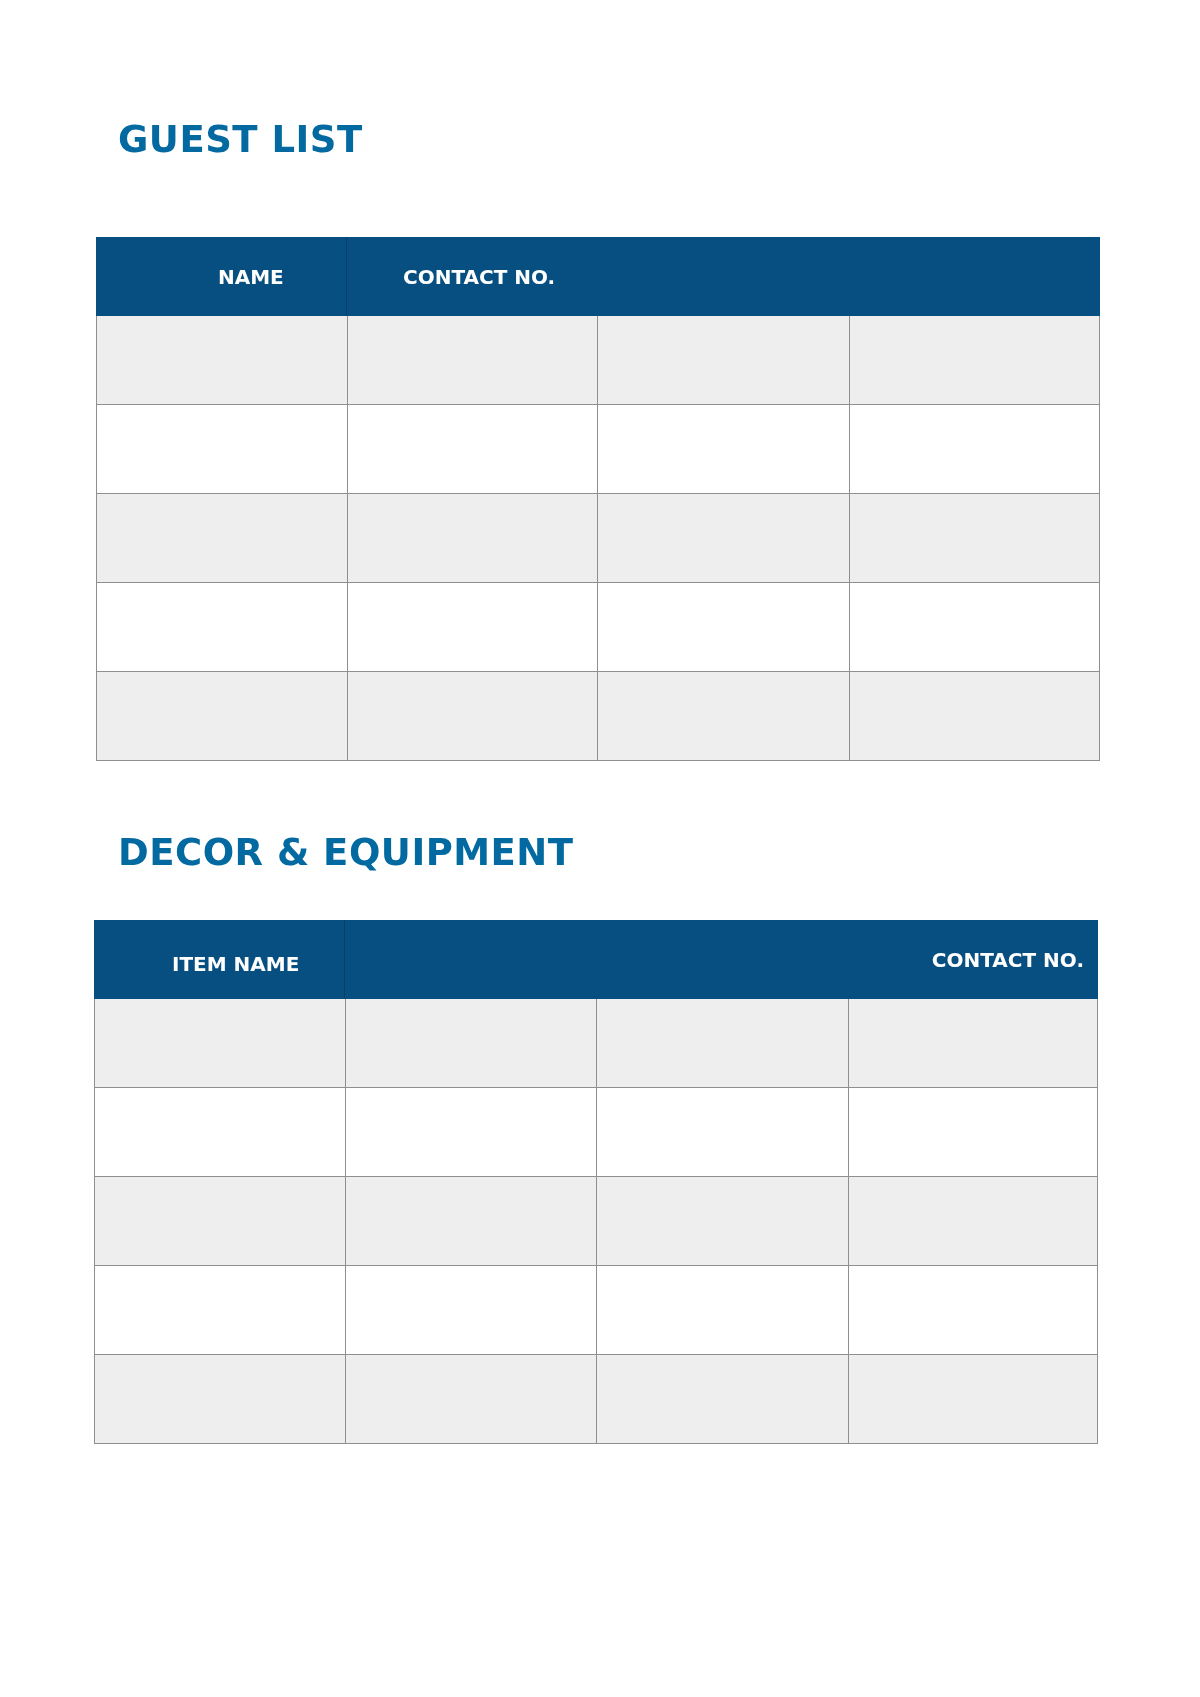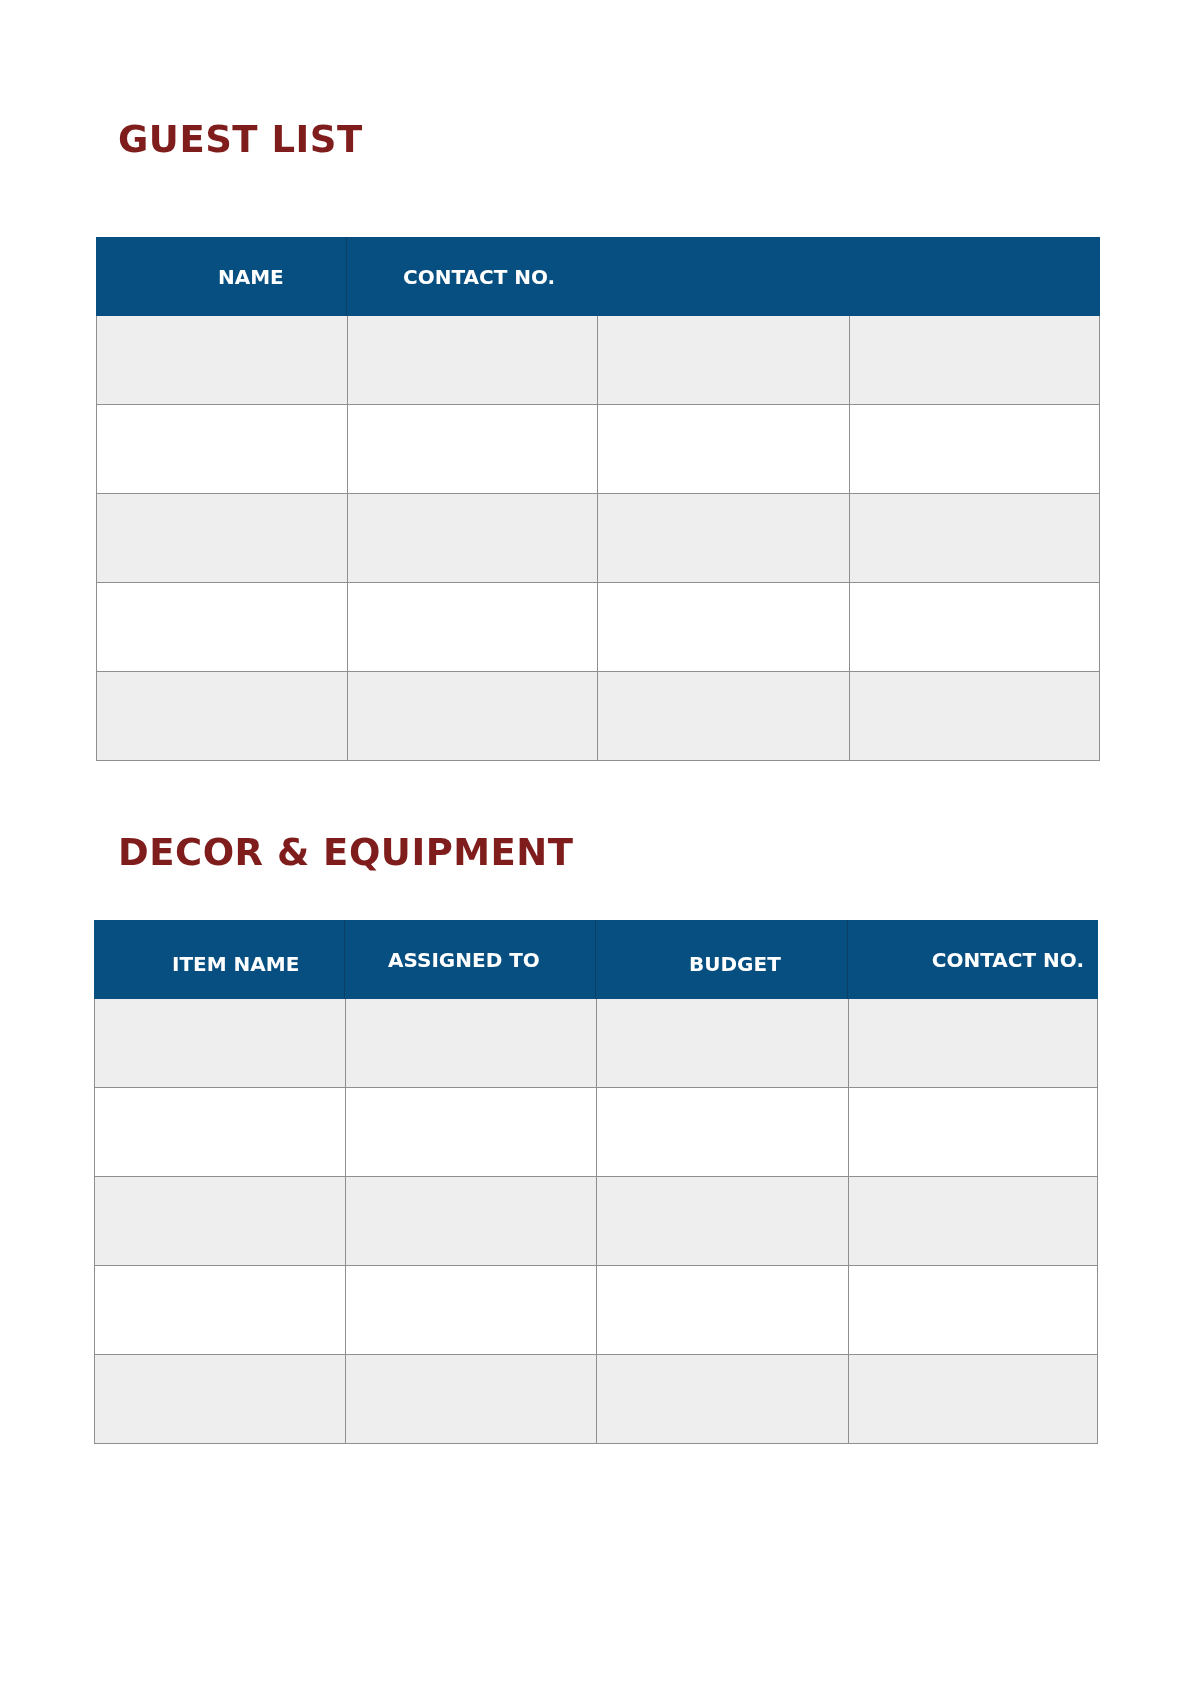--- a/index.html
+++ b/index.html
@@ -1,17 +1,17 @@
 <!DOCTYPE html>
 <html><head>
 <meta charset="utf-8">
 <style>
   html, body { margin:0; padding:0; background:#ffffff; }
   body { width:1200px; height:1697px; position:relative; overflow:hidden; font-family:"DejaVu Sans", "Liberation Sans", sans-serif; }
-  .title { position:absolute; left:118px; margin:0; color:#7f1d1d; font-weight:bold; font-size:37px; letter-spacing:0.5px; line-height:1; white-space:nowrap; }
+  .title { position:absolute; left:118px; margin:0; color:#0369a1; font-weight:bold; font-size:37px; letter-spacing:0.5px; line-height:1; white-space:nowrap; }
   .tbl { position:absolute; width:1004px; }
   .hdr { position:absolute; left:0; top:0; width:100%; height:79px; background:#064f80; }
   .hcell { position:absolute; top:0; height:79px; border-right:1px solid #0b3f66; box-sizing:border-box; }
   .hcell:last-child { border-right:none; }
   .hlabel { position:absolute; color:#ffffff; font-weight:bold; font-size:20px; white-space:nowrap; line-height:1; }
   .body { position:absolute; left:0; top:79px; width:100%; }
   .row { position:relative; height:89px; border-bottom:1px solid #8f8f8f; box-sizing:border-box; display:flex; }
   .row.alt { background:#eeeeee; }
   .cell { height:100%; border-left:1px solid #8f8f8f; box-sizing:border-box; flex:0 0 auto; }
   .cell.last { border-right:1px solid #8f8f8f; }
@@ -64,26 +64,20 @@
   </div>
 </div>
 
 <h1 class="title" style="top:834px;">DECOR &amp; EQUIPMENT</h1>
 
 <div class="tbl" style="left:94px; top:920px; height:524px;">
   <div class="hdr">
     <div class="hcell" style="left:0; width:251px;">
       <span class="hlabel" style="left:78px; top:34px;">ITEM NAME</span>
     </div>
-    <div class="hcell" style="left:251px; width:251px;">
-      <span class="hlabel" style="left:43px; top:30px;">ASSIGNED TO</span>
-    </div>
-    <div class="hcell" style="left:502px; width:252px;">
-      <span class="hlabel" style="left:93px; top:34px;">BUDGET</span>
-    </div>
     <div class="hcell" style="left:754px; width:250px;">
       <span class="hlabel" style="right:14px; top:30px;">CONTACT NO.</span>
     </div>
   </div>
   <div class="body">
     <div class="row alt">
       <div class="cell" style="width:251px;"></div>
       <div class="cell" style="width:251px;"></div>
       <div class="cell" style="width:252px;"></div>
       <div class="cell last" style="width:250px;"></div>

